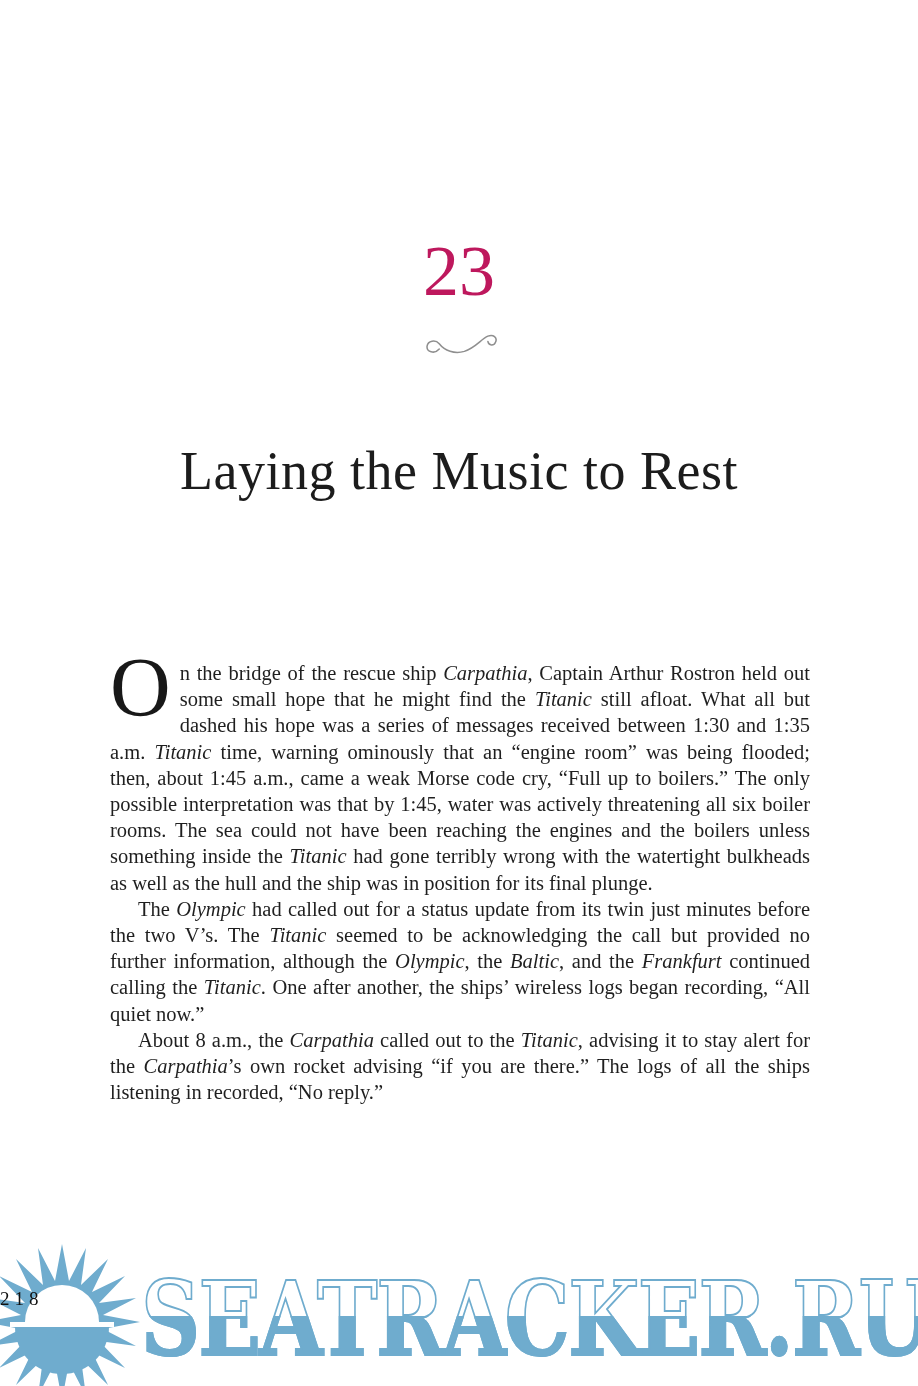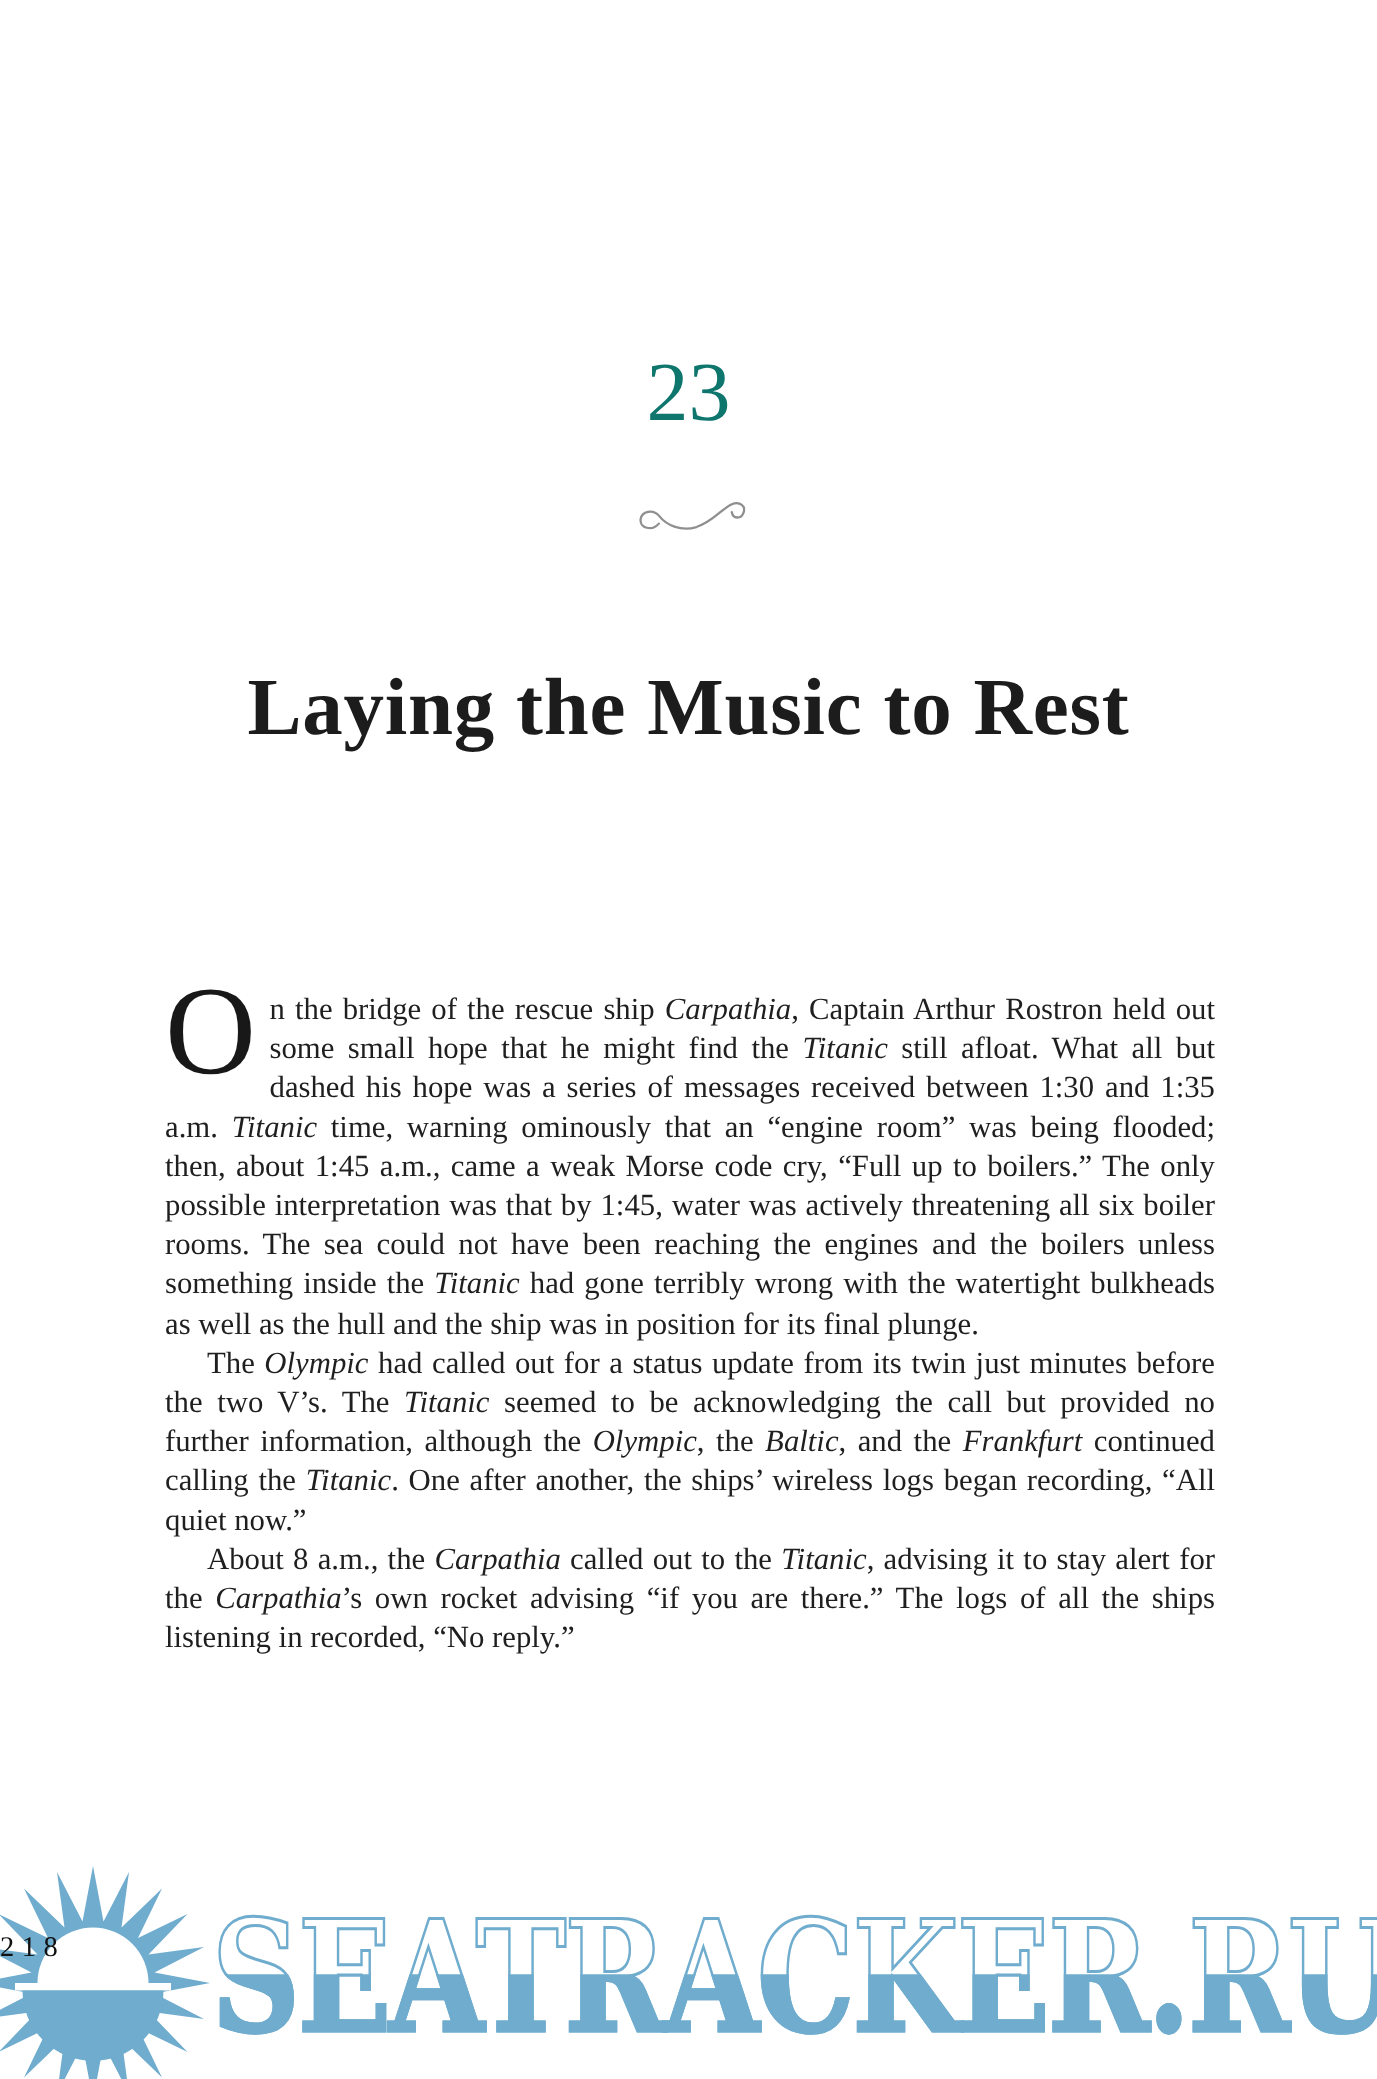--- a/index.html
+++ b/index.html
@@ -12,30 +12,30 @@
     position:relative;
     width:918px;height:1386px;
     background:#ffffff;
     overflow:hidden;
     font-family:"Liberation Serif", serif;
     color:var(--body-text);
   }
   .chapter-number{
     position:absolute;top:232px;left:0;width:100%;
     text-align:center;
-    font-size:56px;line-height:1.1;
-    color:#0f766e;
+    font-size:72px;line-height:1.1;
+    color:#be185d;
   }
   .flourish{
     position:absolute;top:326px;left:421px;
   }
   .chapter-title{
     position:absolute;top:440px;left:0;width:100%;
     margin:0;text-align:center;
-    font-size:54px;font-weight:bold;letter-spacing:0.5px;
+    font-size:54px;font-weight:normal;letter-spacing:0.5px;
     color:#1c1c1c;
   }
   .body-text{
     position:absolute;top:660px;left:110px;width:700px;
     font-size:20.5px;line-height:26.2px;
     text-align:justify;
     color:var(--body-text);
   }
   .body-text p{margin:0;}
   .body-text p.indent{text-indent:28px;}

